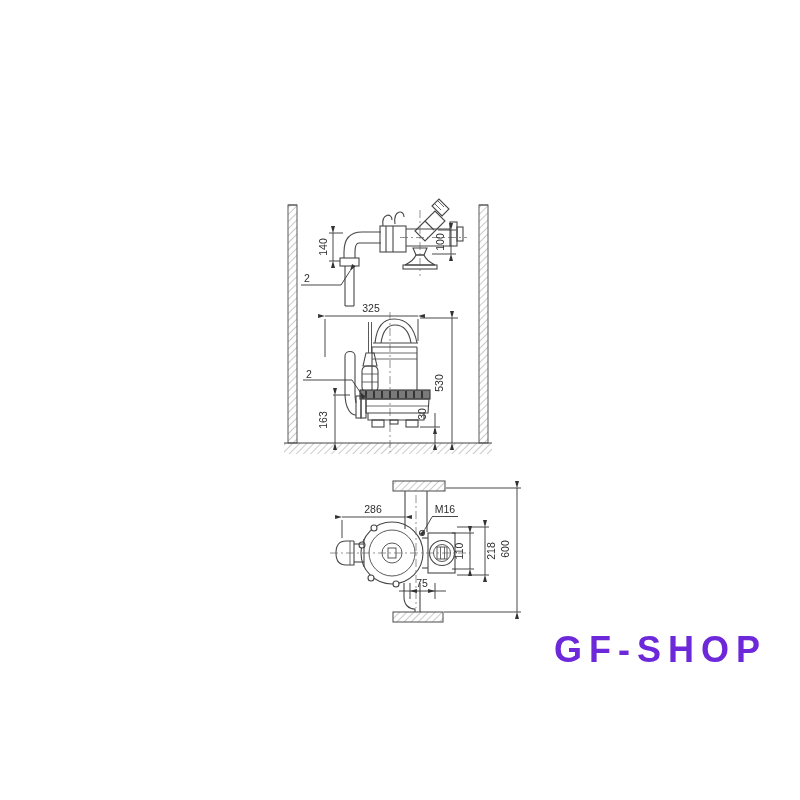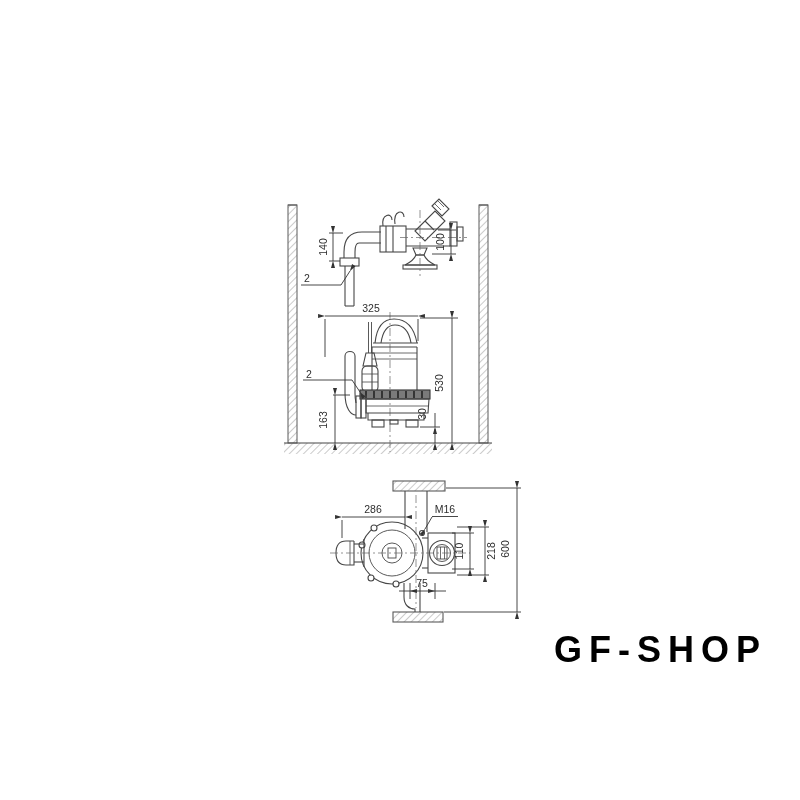--- a/index.html
+++ b/index.html
@@ -1,21 +1,21 @@
 <!DOCTYPE html>
 <html><head>
 <meta charset="utf-8">
 <style>
   html,body{margin:0;padding:0;background:#fff;}
   .canvas{position:relative;width:800px;height:800px;background:#ffffff;overflow:hidden;
           font-family:"Liberation Sans",sans-serif;}
   svg{position:absolute;left:0;top:0;}
   svg text{font-family:"Liberation Sans","DejaVu Sans",sans-serif;font-size:10.5px;fill:#2e2e2e;}
   .wm{position:absolute;left:554px;top:629px;font-weight:bold;font-size:36px;
-      letter-spacing:7px;color:#000000;white-space:nowrap;user-select:none;}
+      letter-spacing:7px;color:#6d28d9;white-space:nowrap;user-select:none;}
 </style>
 </head>
 <body>
 
 <div class="canvas">
 <svg width="800" height="800" viewBox="0 0 800 800">
   <defs>
     <marker id="arr" viewBox="0 0 10 6" refX="0.4" refY="3" markerWidth="9" markerHeight="5.5" orient="auto-start-reverse">
       <path d="M0,3 L9,0.5 L9,5.5 Z" fill="#333"></path>
     </marker>

